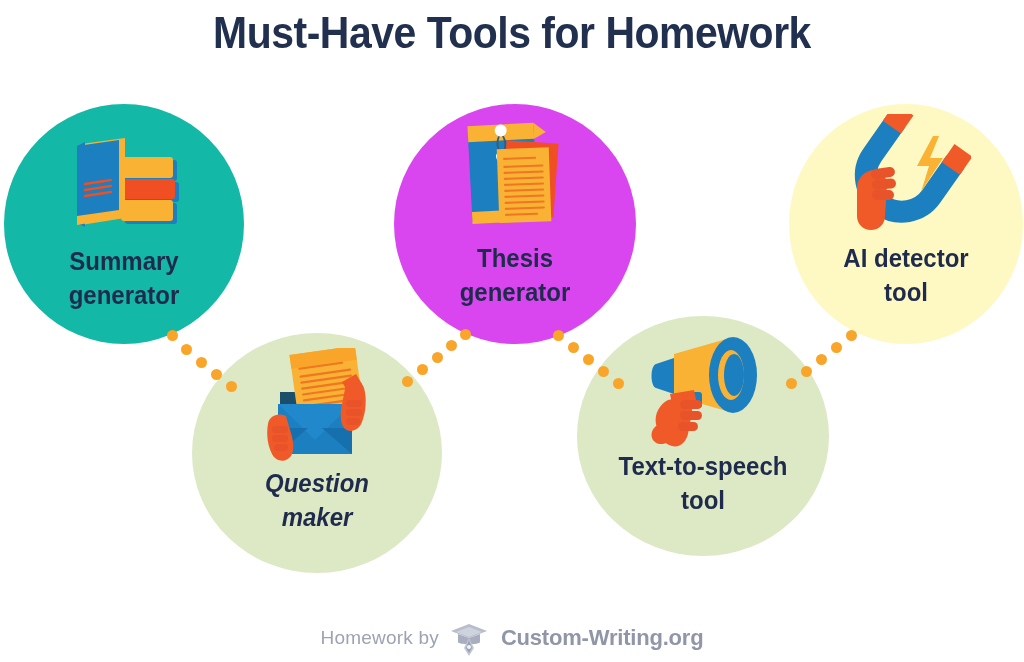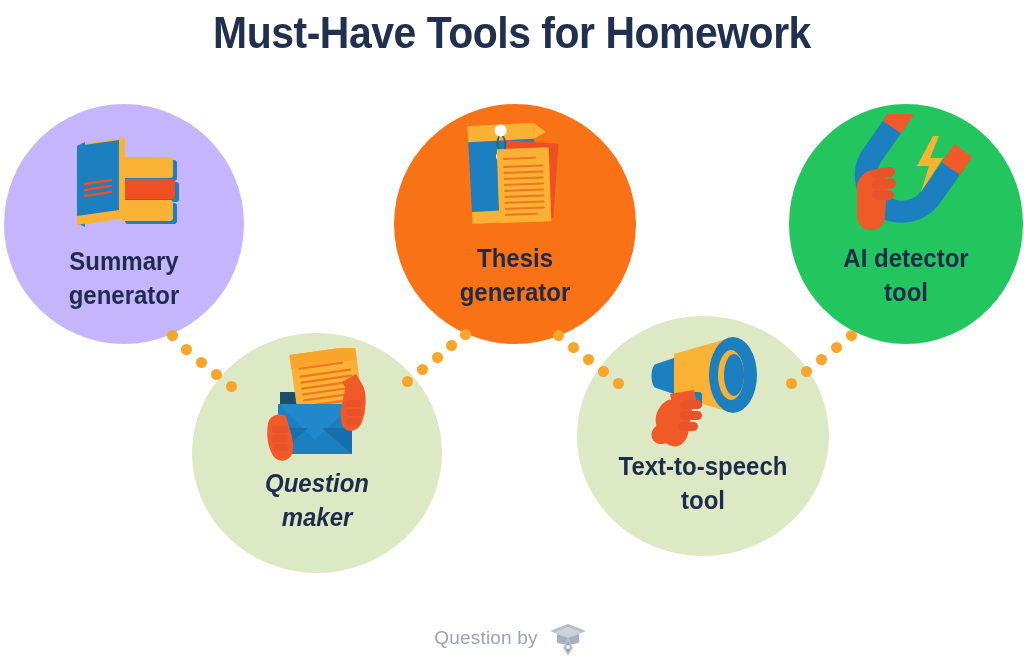--- a/index.html
+++ b/index.html
@@ -112,21 +112,21 @@
     color: #9096a8;
     letter-spacing: -0.2px;
   }
   #footer-logo-icon { line-height: 0; margin-right: 2px; }
 </style>
 </head>
 <body>
 
 <div id="infographic-title" style="color: rgb(34, 48, 79);">Must-Have Tools for Homework</div>
 
-<div class="node" id="node-summary" style="background: #c4b5fd;">
+<div class="node" id="node-summary" style="background: #14b8a6;">
   <div class="node-icon">
     <svg width="130" height="100" viewBox="0 0 130 100" xmlns="http://www.w3.org/2000/svg">
 
       <rect x="66" y="28" width="52" height="21" rx="3" fill="#1b7fc0"></rect>
       <rect x="62" y="25" width="52" height="21" rx="3" fill="#f9b233"></rect>
       <rect x="66" y="50" width="54" height="20" rx="3" fill="#1b7fc0"></rect>
       <rect x="62" y="47" width="54" height="20" rx="3" fill="#f04e23"></rect>
       <rect x="66" y="71" width="52" height="21" rx="3" fill="#1b7fc0"></rect>
       <rect x="62" y="68" width="52" height="21" rx="3" fill="#f9b233"></rect>
 
@@ -187,21 +187,21 @@
         <rect x="22" y="78" width="16" height="7" rx="3.5"></rect>
         <rect x="22" y="87" width="16" height="7" rx="3.5"></rect>
         <rect x="24" y="96" width="14" height="7" rx="3.5"></rect>
       </g>
     </svg>
   </div>
   <div class="node-label" style="color: rgb(31, 43, 77);">Question
 maker</div>
 </div>
 
-<div class="node" id="node-thesis" style="background: #f97316;">
+<div class="node" id="node-thesis" style="background: #d946ef;">
   <div class="node-icon">
     <svg width="135" height="120" viewBox="0 0 135 120" xmlns="http://www.w3.org/2000/svg">
 
       <g transform="rotate(-3 62 60)">
         <rect x="22" y="20" width="66" height="86" fill="#1b7fc0"></rect>
         <rect x="22" y="10" width="66" height="16" fill="#f9b233"></rect>
         <rect x="22" y="96" width="66" height="12" fill="#f9b233"></rect>
         <path d="M88 10 L100 20 L88 26 Z" fill="#f9b233"></path>
 
         <path d="M55 18 C50 26 50 34 55 40" stroke="#3f5a6b" stroke-width="1.8" fill="none"></path>
@@ -257,21 +257,21 @@
         <rect x="42" y="77" width="22" height="9" rx="4.5"></rect>
         <rect x="40" y="88" width="20" height="9" rx="4.5"></rect>
       </g>
       <path d="M22 90 c-6 2 -10 8 -8 14 c2 6 10 8 16 4 z" fill="#ef5a28"></path>
     </svg>
   </div>
   <div class="node-label" style="color: rgb(31, 43, 77);">Text-to-speech
 tool</div>
 </div>
 
-<div class="node" id="node-ai" style="background: #22c55e;">
+<div class="node" id="node-ai" style="background: #fef9c3;">
   <div class="node-icon">
     <svg width="130" height="120" viewBox="0 0 130 120" xmlns="http://www.w3.org/2000/svg">
 
       <g transform="rotate(35 62 60)">
         <path d="M26 20 L26 62 A36 36 0 0 0 98 62 L98 20" fill="none" stroke="#1b7fc0" stroke-width="22"></path>
       </g>
 
       <g transform="rotate(35 62 60)">
         <rect x="15" y="6" width="22" height="22" fill="#ef5a28"></rect>
         <rect x="87" y="6" width="22" height="22" fill="#ef5a28"></rect>
@@ -317,26 +317,27 @@
 
 <div class="connector" id="connector-4">
   <div class="dot" style="left: 786px; top: 378px; background: rgb(249, 165, 42);"></div>
   <div class="dot" style="left: 801px; top: 366px; background: rgb(249, 165, 42);"></div>
   <div class="dot" style="left: 816px; top: 354px; background: rgb(249, 165, 42);"></div>
   <div class="dot" style="left: 831px; top: 342px; background: rgb(249, 165, 42);"></div>
   <div class="dot" style="left: 846px; top: 330px; background: rgb(249, 165, 42);"></div>
 </div>
 
 <div id="footer-credit">
-  <span id="footer-created-by">Question by</span>
+  <span id="footer-created-by">Homework by</span>
   <span id="footer-logo-icon">
     <svg width="40" height="40" viewBox="0 0 40 40" xmlns="http://www.w3.org/2000/svg">
 
       <path d="M20 6 L38 13 L20 20 L2 13 Z" fill="#b8bdcc"></path>
       <path d="M20 9 L33 14 L20 19 L7 14 Z" fill="#cfd3de"></path>
       <path d="M9 16 L9 24 C9 27 31 27 31 24 L31 16 L20 20 Z" fill="#a8aebf"></path>
 
       <path d="M20 20 L25 30 L20 38 L15 30 Z" fill="#c3c8d6"></path>
       <path d="M20 22 L23 30 L20 35 L17 30 Z" fill="#9aa1b3"></path>
       <circle cx="20" cy="29" r="2" fill="#f4f5f8"></circle>
     </svg>
   </span>
+  <span id="footer-brand">Custom-Writing.org</span>
 </div>
 
 </body></html>

